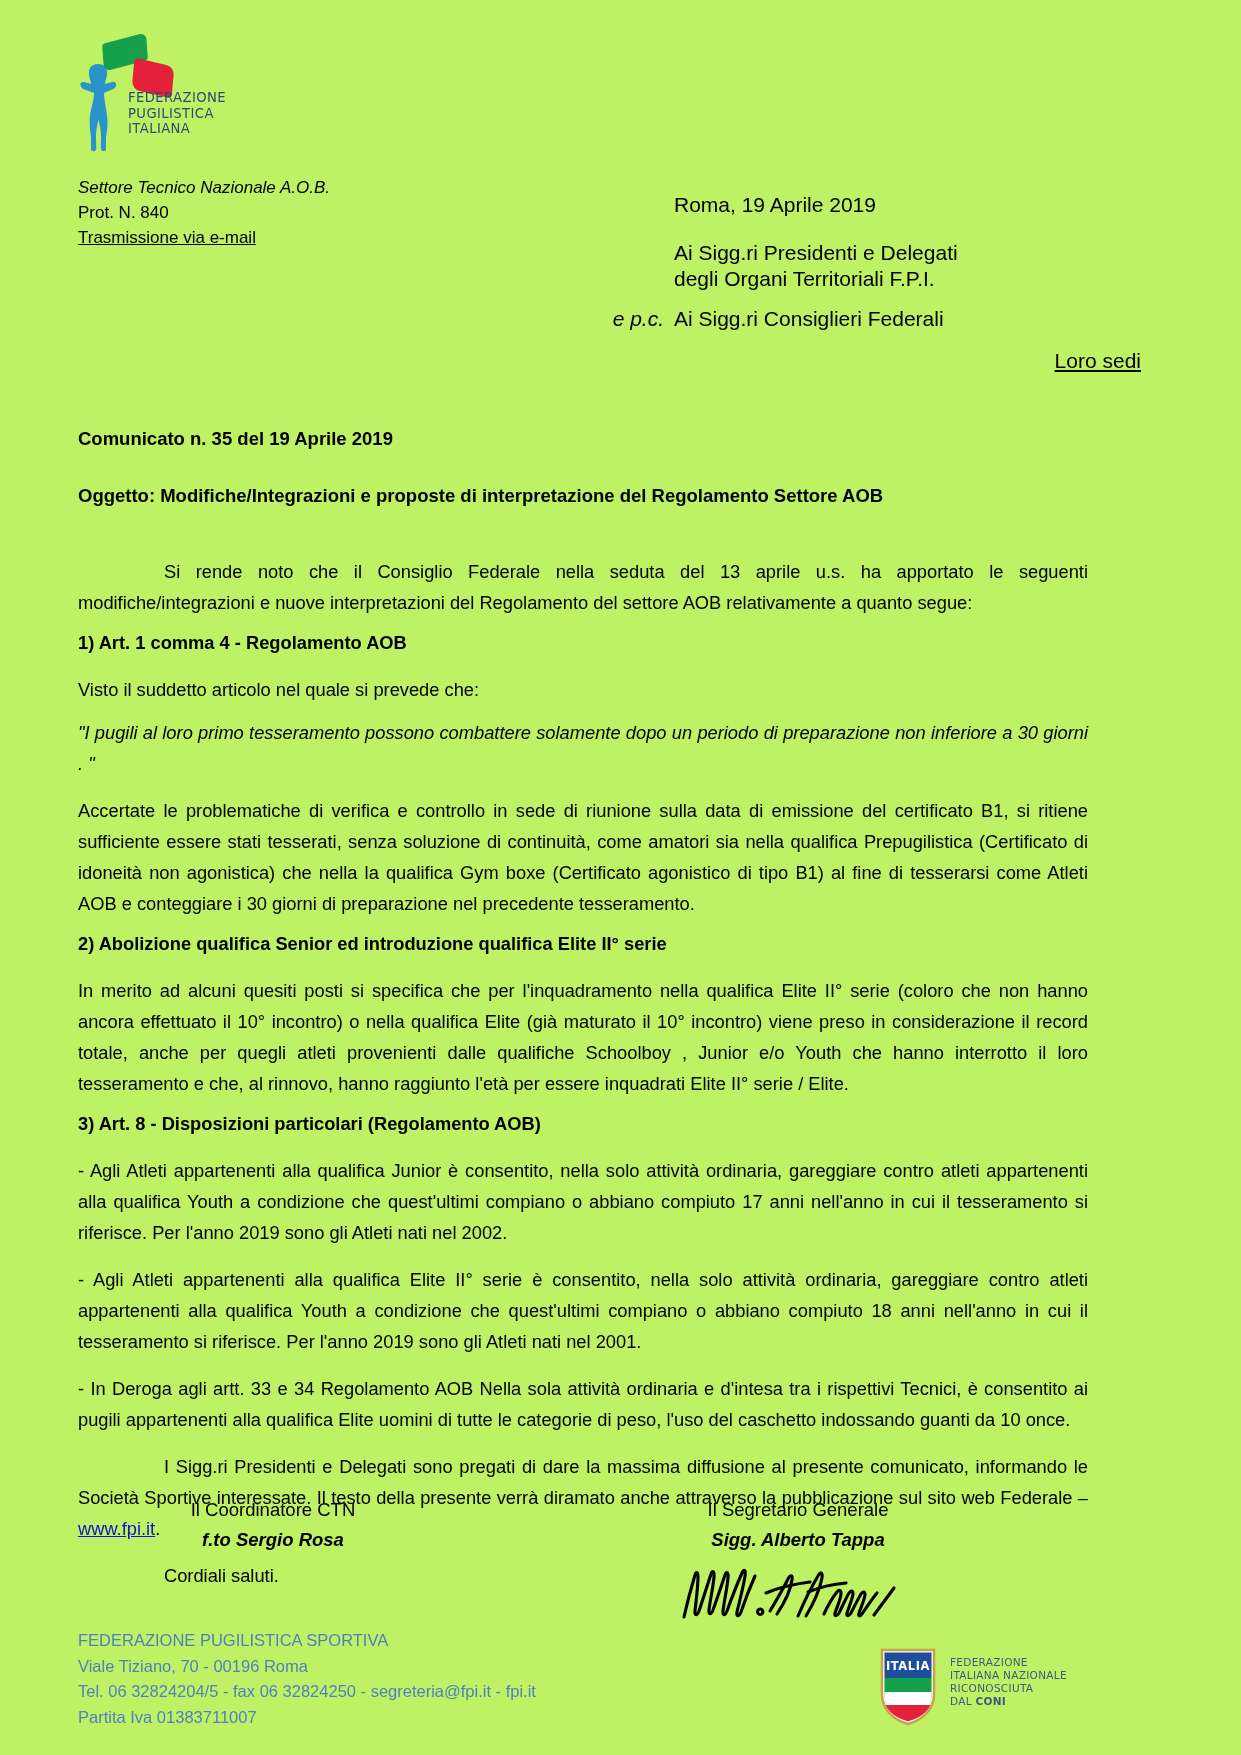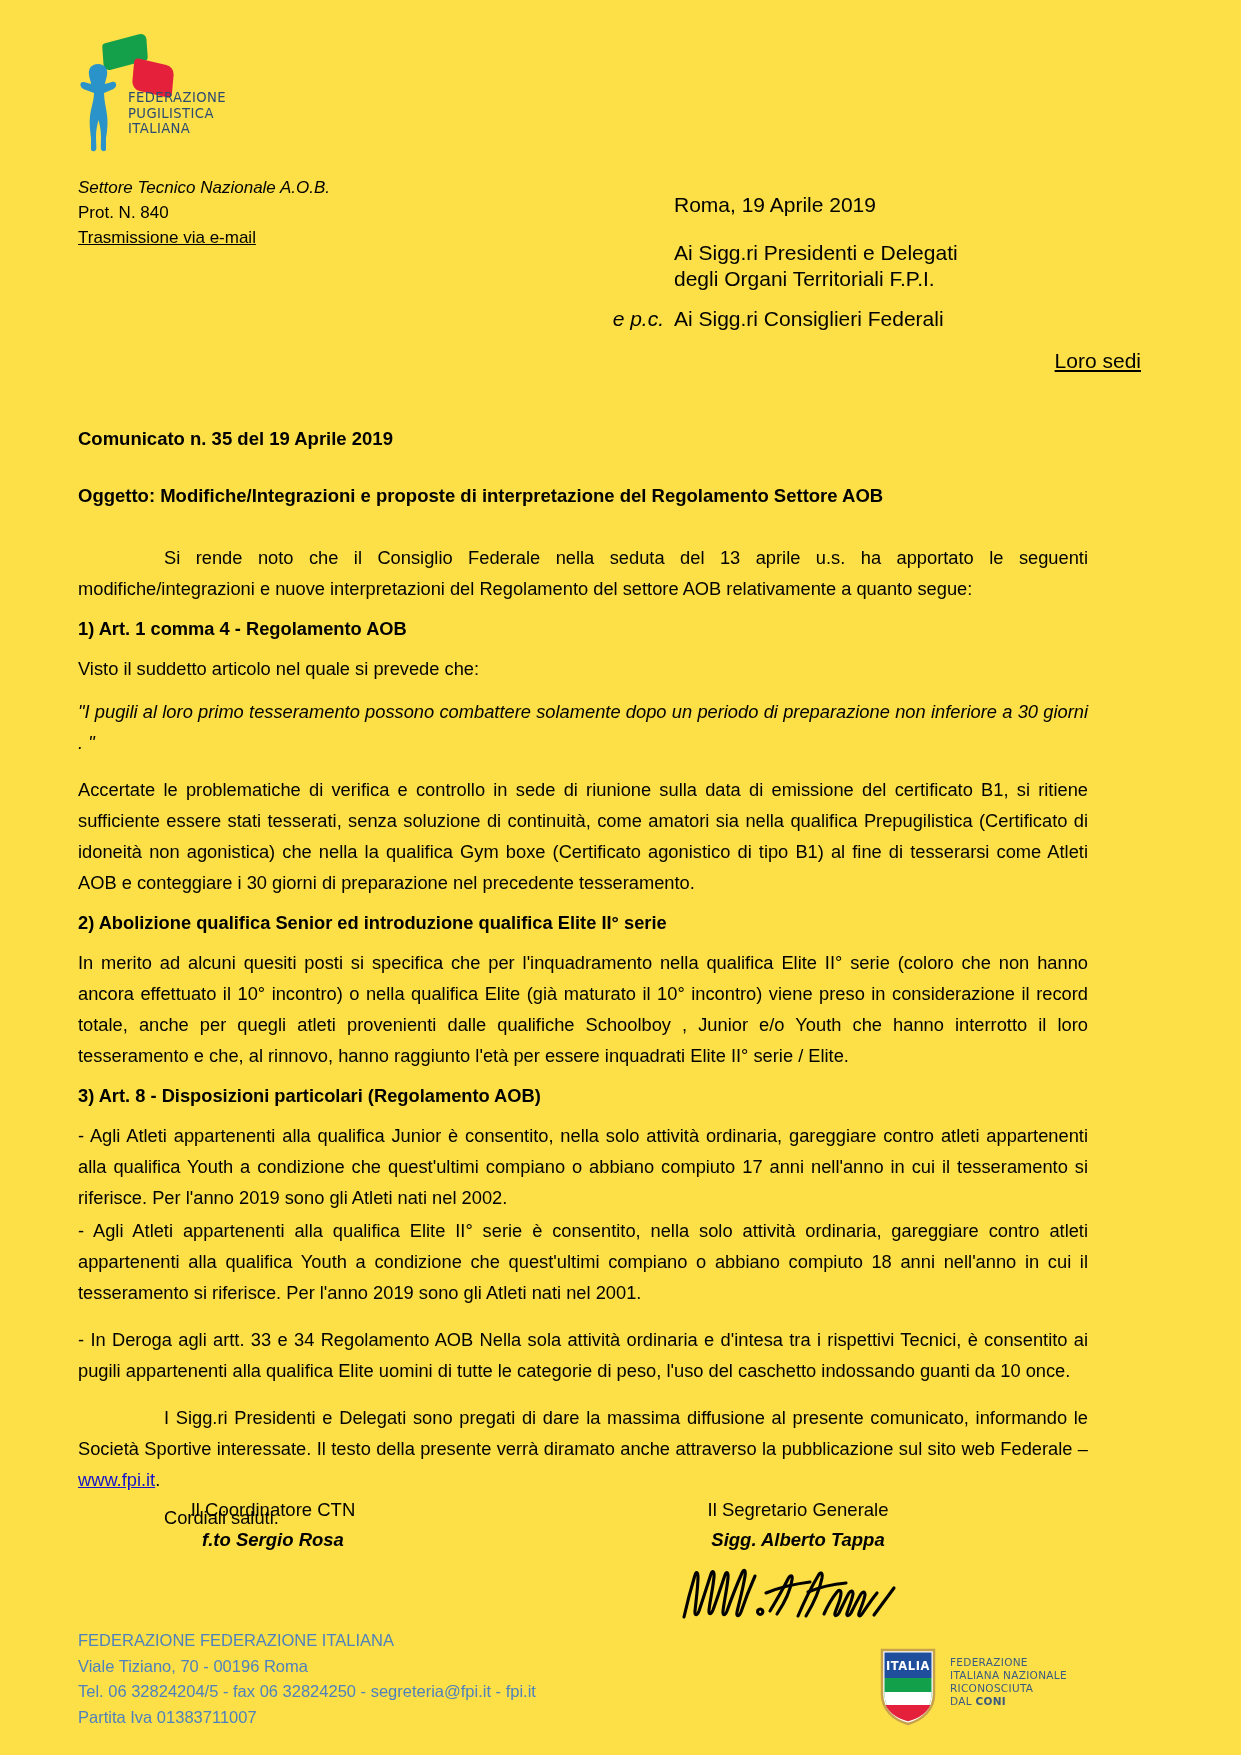--- a/index.html
+++ b/index.html
@@ -8,21 +8,21 @@
     background: #ffffff;
   }
   body {
     font-family: "Liberation Sans", sans-serif;
     color: #000000;
   }
   .page {
     position: relative;
     width: 1241px;
     height: 1755px;
-    background: #fde047;
+    background: #bef264;
     box-sizing: border-box;
     padding: 0;
     overflow: hidden;
   }
 
   
   .logo-block {
     position: absolute;
     left: 78px;
     top: 30px;
@@ -133,21 +133,21 @@
   
   .body-wrap {
     position: absolute;
     left: 78px;
     top: 540px;
     width: 1010px;
     font-size: 18.3px;
     line-height: 31px;
   }
   .body-wrap p {
-    margin: 2px 0 7px 0;
+    margin: 16px 0 7px 0;
     text-align: justify;
   }
   .body-wrap p.nojust { text-align: left; }
   .body-wrap p.indent { text-indent: 86px; }
   .body-wrap p.bold { font-weight: bold; margin-top: 9px; margin-bottom: 9px; }
   .body-wrap p.quote { font-style: italic; margin-top: 12px; margin-bottom: 16px; }
   .body-wrap p.gap { margin-top: 16px; }
   .body-wrap p.tight { margin-bottom: 0; }
   .link { color: #1414c8; text-decoration: underline; }
 
@@ -287,21 +287,21 @@
           <path d="M120 57 C126 43 134 27 140 17 C142 12.5 145 13 144 19 C141 34 134 47 128 57"></path>
           <path d="M130 33 C142 28 156 25 168 24"></path>
           <path d="M146 55 C150 46 155 38 159 33 C161 30.5 163 31 163 34 C163 40 159 48 157 54 C156 57.5 159 57.5 161 54 C164 48 168 39 171 34 C173 31 175 31.5 175 35 C174 41 171 48 169 54 C168 57.5 171 57.5 173 54 C176 48 180 40 183 35 C185 32 187 32.5 187 36 C186 42 183 48 181 54 C180 57 182 58 184 55 C188 49 194 40 199 34"></path>
           <path d="M196 56 C202 48 210 37 216 29"></path>
         </g>
       </svg>
     </div>
   </div>
 
   <div class="footer">
-    <span class="fline">FEDERAZIONE FEDERAZIONE ITALIANA</span>
+    <span class="fline">FEDERAZIONE PUGILISTICA SPORTIVA</span>
     <span class="fline">Viale Tiziano, 70 - 00196 Roma</span>
     <span class="fline">Tel. 06 32824204/5 - fax 06 32824250 - segreteria@fpi.it - fpi.it</span>
     <span class="fline">Partita Iva 01383711007</span>
   </div>
 
   <div class="coni-block">
     <svg class="coni-shield" viewBox="0 0 56 78">
       <path d="M2 2 H54 V46 C54 62 42 72 28 76 C14 72 2 62 2 46 Z" fill="#ffffff" stroke="#c8a24a" stroke-width="2.5"></path>
       <path d="M4.5 30 H51.5 V46.5 C51.5 60 40.5 69.5 28 73.3 C15.5 69.5 4.5 60 4.5 46.5 Z" fill="#12a04a"></path>
       <path d="M4.5 44 H51.5 V46.5 C51.5 60 40.5 69.5 28 73.3 C15.5 69.5 4.5 60 4.5 46.5 Z" fill="#ffffff"></path>

